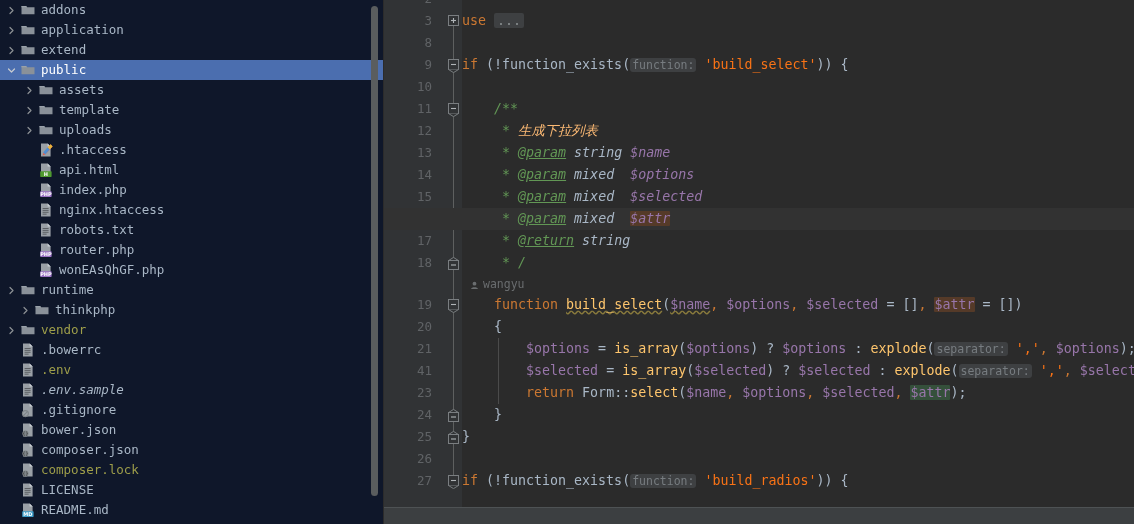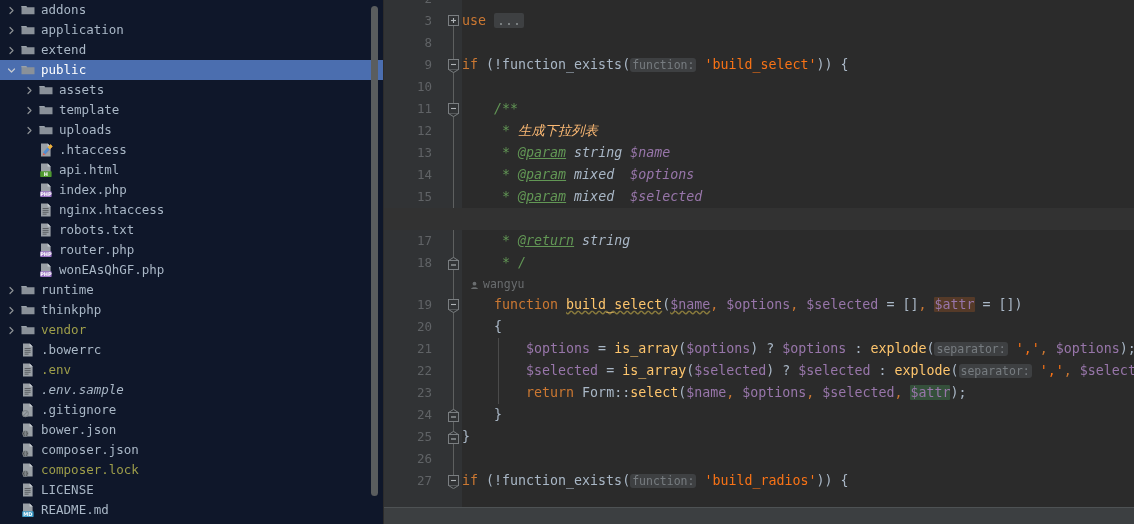--- a/index.html
+++ b/index.html
@@ -347,21 +347,21 @@
             </svg>
           </span>
           <span class="ico">
             <svg width="16" height="16" viewBox="0 0 16 16">
               <path d="M1.5 4 L6 4 L7.2 5.3 L14.5 5.3 L14.5 12.2 L1.5 12.2 Z" fill="#8A9199"></path>
               <path d="M1.5 4 L6 4 L7.2 5.3 L1.5 5.3 Z" fill="#9AA2AA"></path>
             </svg>
           </span>
           <span class="lbl c-gray">runtime</span>
         </div>
-        <div class="tree-row" style="top: 300px; position: absolute; left: 0px; right: 0px; padding-left: 6px;">
+        <div class="tree-row" style="top: 300px; position: absolute; left: 0px; right: 0px; padding-left: 20px;">
           <span class="arrow">
             <svg width="11" height="11" viewBox="0 0 11 11">
               <path d="M4 2.5 L7 5.5 L4 8.5" fill="none" stroke="#8C9094" stroke-width="1.2" stroke-linecap="round" stroke-linejoin="round"></path>
             </svg>
           </span>
           <span class="ico">
             <svg width="16" height="16" viewBox="0 0 16 16">
               <path d="M1.5 4 L6 4 L7.2 5.3 L14.5 5.3 L14.5 12.2 L1.5 12.2 Z" fill="#8A9199"></path>
               <path d="M1.5 4 L6 4 L7.2 5.3 L1.5 5.3 Z" fill="#9AA2AA"></path>
             </svg>
@@ -514,21 +514,21 @@
         <div class="ln" style="top: 120px;">12</div>
         <div class="ln" style="top: 142px;">13</div>
         <div class="ln" style="top: 164px;">14</div>
         <div class="ln" style="top: 186px;">15</div>
         <div class="ln cur" style="top: 208px;">16</div>
         <div class="ln" style="top: 230px;">17</div>
         <div class="ln" style="top: 252px;">18</div>
         <div class="ln" style="top: 294px;">19</div>
         <div class="ln" style="top: 316px;">20</div>
         <div class="ln" style="top: 338px;">21</div>
-        <div class="ln" style="top: 360px;">22</div>
+        <div class="ln" style="top: 360px;">41</div>
         <div class="ln" style="top: 382px;">23</div>
         <div class="ln" style="top: 404px;">24</div>
         <div class="ln" style="top: 426px;">25</div>
         <div class="ln" style="top: 448px;">26</div>
         <div class="ln" style="top: 470px;">27</div>
       </div>
     <div id="fold-strip">
         <div id="foldguide" style="top: 21px; height: 460px;"></div>
         <div class="foldmark" style="top: 14px;">
           <svg width="13" height="13" viewBox="0 0 13 13">
@@ -592,20 +592,21 @@
         <div class="codeline" style="top: -12px; left: 0px;"></div>
         <div class="codeline" style="top: 10px; left: 0px;"><span class="k">use</span> <span class="folded">...</span></div>
         <div class="codeline" style="top: 32px; left: 0px;"></div>
         <div class="codeline" style="top: 54px; left: 0px;"><span class="k">if</span> <span class="pn">(!</span><span class="pn">function_exists</span><span class="pn">(</span><span class="hint">function:</span> <span class="str">'build_select'</span><span class="pn">))</span> <span class="pn">{</span></div>
         <div class="codeline" style="top: 76px; left: 0px;"></div>
         <div class="codeline" style="top: 98px; left: 0px;">    <span class="cmt">/**</span></div>
         <div class="codeline" style="top: 120px; left: 0px;"><span class="cmt">     * </span><span class="cmt-txt">生成下拉列表</span></div>
         <div class="codeline" style="top: 142px; left: 0px;"><span class="cmt">     * </span><span class="tag">@param</span><span class="cmt"> </span><span class="pn" style="font-style:italic">string</span> <span class="var" style="font-style:italic">$name</span></div>
         <div class="codeline" style="top: 186px; left: 0px;"><span class="cmt">     * </span><span class="tag">@param</span><span class="cmt"> </span><span class="pn" style="font-style:italic">mixed</span>  <span class="var" style="font-style:italic">$selected</span></div>
         <div class="codeline" style="top: 164px; left: 0px;"><span class="cmt">     * </span><span class="tag">@param</span><span class="cmt"> </span><span class="pn" style="font-style:italic">mixed</span>  <span class="var" style="font-style:italic">$options</span></div>
+        <div class="codeline" style="top: 208px; left: 0px;"><span class="cmt">     * </span><span class="tag">@param</span><span class="cmt"> </span><span class="pn" style="font-style:italic">mixed</span>  <span class="var hl-orange" style="font-style:italic">$attr</span></div>
         <div class="codeline" style="top: 230px; left: 0px;"><span class="cmt">     * </span><span class="tag">@return</span><span class="cmt"> </span><span class="pn" style="font-style:italic">string</span></div>
         <div class="codeline" style="top: 252px; left: 0px;"><span class="cmt">     * </span><span class="cmt">/</span></div>
         <div class="codeline" style="top: 294px; left: 0px;">    <span class="k">function</span> <span class="fn ident-warn">build_select</span><span class="pn">(</span><span class="var ident-warn">$name</span><span class="k">,</span> <span class="var">$options</span><span class="k">,</span> <span class="var">$selected</span> <span class="pn">=</span> <span class="pn">[]</span><span class="k">,</span> <span class="var hl-orange">$attr</span> <span class="pn">=</span> <span class="pn">[]</span><span class="pn">)</span></div>
         <div class="codeline" style="top: 316px; left: 0px;">    <span class="pn">{</span></div>
         <div class="codeline" style="top: 338px; left: 0px;">        <span class="var">$options</span> <span class="pn">=</span> <span class="fn">is_array</span><span class="pn">(</span><span class="var">$options</span><span class="pn">)</span> <span class="pn">?</span> <span class="var">$options</span> <span class="pn">:</span> <span class="fn">explode</span><span class="pn">(</span><span class="hint">separator:</span> <span class="str">','</span><span class="k">,</span> <span class="var">$options</span><span class="pn">);</span></div>
         <div class="codeline" style="top: 360px; left: 0px;">        <span class="var">$selected</span> <span class="pn">=</span> <span class="fn">is_array</span><span class="pn">(</span><span class="var">$selected</span><span class="pn">)</span> <span class="pn">?</span> <span class="var">$selected</span> <span class="pn">:</span> <span class="fn">explode</span><span class="pn">(</span><span class="hint">separator:</span> <span class="str">','</span><span class="k">,</span> <span class="var">$selected</span></div>
         <div class="codeline" style="top: 382px; left: 0px;">        <span class="k">return</span> <span class="cls">Form</span><span class="pn">::</span><span class="fn">select</span><span class="pn">(</span><span class="var">$name</span><span class="k">,</span> <span class="var">$options</span><span class="k">,</span> <span class="var">$selected</span><span class="k">,</span> <span class="var hl-green">$attr</span><span class="pn">);</span></div>
         <div class="codeline" style="top: 404px; left: 0px;">    <span class="pn">}</span></div>
         <div class="codeline" style="top: 426px; left: 0px;"><span class="pn">}</span></div>
         <div class="codeline" style="top: 448px; left: 0px;"></div>

